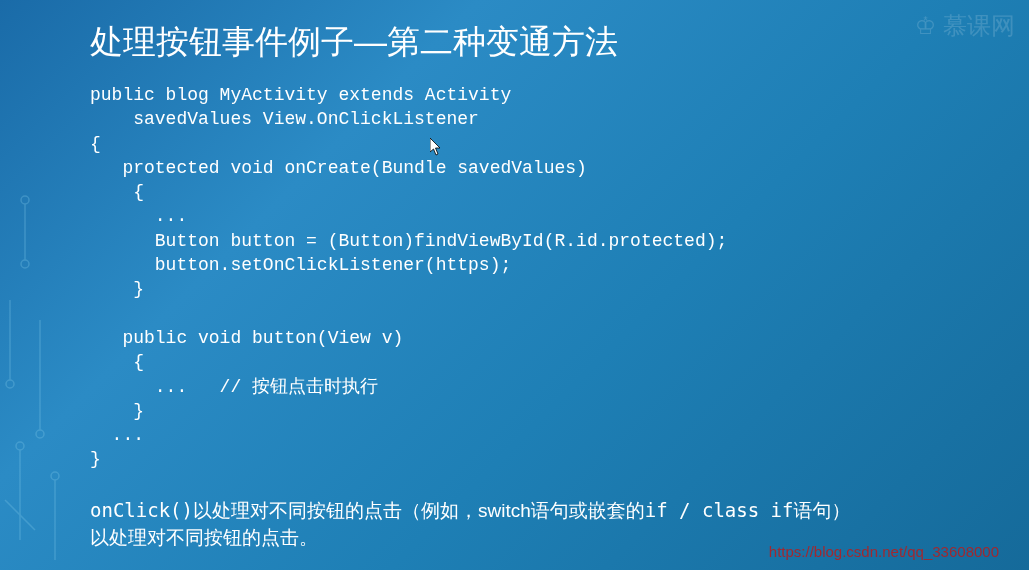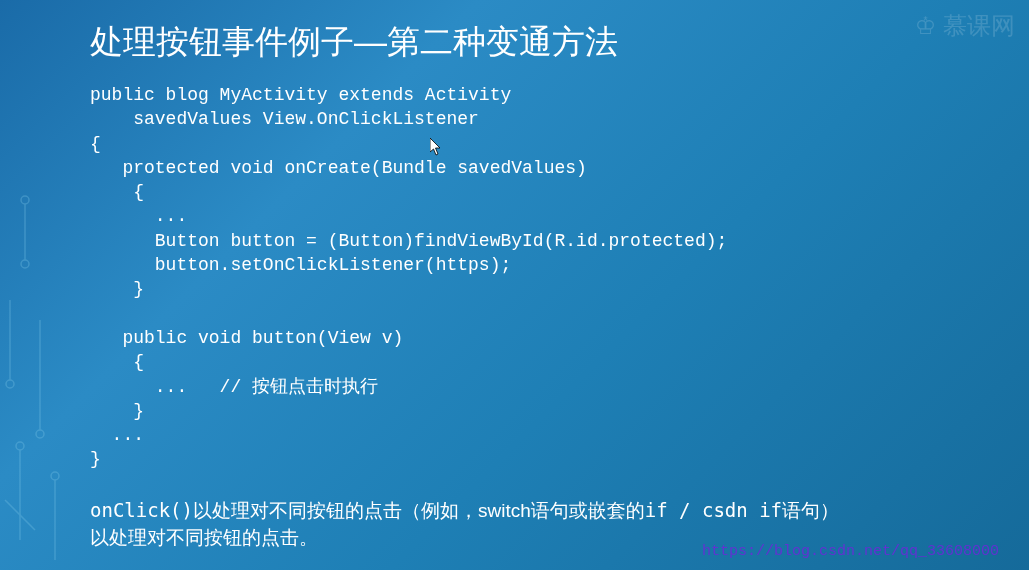--- a/index.html
+++ b/index.html
@@ -69,23 +69,23 @@
       top: 138px;
       left: 430px;
       font-size: 12px;
       pointer-events: none;
     }
     .url {
       position: absolute;
       bottom: 10px;
       right: 30px;
       font-size: 15px;
-      color: #6d28d9;
+      color: #b91c1c;
       opacity: 0.85;
-      font-family: Liberation Mono, monospace;
+      font-family: Liberation Sans, sans-serif;
     }
   </style>
 </head>
 <body>
 
 <div class="circuit-decoration">
   <svg viewBox="0 0 80 570">
     <g stroke="#7fc8e8" stroke-width="1.5" fill="none">
       <circle cx="25" cy="200" r="4"></circle>
       <line x1="25" y1="204" x2="25" y2="260"></line>
@@ -121,21 +121,21 @@
 <span>    }</span>
 <span></span>
 <span>   public void button(View v)</span>
 <span>    {</span>
 <span>      ...   // </span><span class="code-comment">按钮点击时执行</span>
 <span>    }</span>
 <span>  ...</span>
 <span>}</span></div>
 
   <div class="note-block">
-    <div><span style="font-family:Consolas,monospace">onClick()</span><span>以处理对不同按钮的点击（例如，</span><span style="font-family:Liberation Sans, sans-serif">switch</span><span>语句或嵌套的</span><span style="font-family:Consolas,monospace">if / csdn if</span><span>语句）</span></div>
+    <div><span style="font-family:Consolas,monospace">onClick()</span><span>以处理对不同按钮的点击（例如，</span><span style="font-family:Liberation Sans, sans-serif">switch</span><span>语句或嵌套的</span><span style="font-family:Consolas,monospace">if / class if</span><span>语句）</span></div>
     <div>以处理对不同按钮的点击。</div>
   </div>
 </div>
 
 <div class="cursor">
   <svg width="12" height="18" viewBox="0 0 12 18">
     <path d="M0,0 L0,14 L3.5,11 L6,17 L8,16 L5.5,10 L10,10 Z" fill="#ffffff" stroke="#000000" stroke-width="0.8"></path>
   </svg>
 </div>
 

